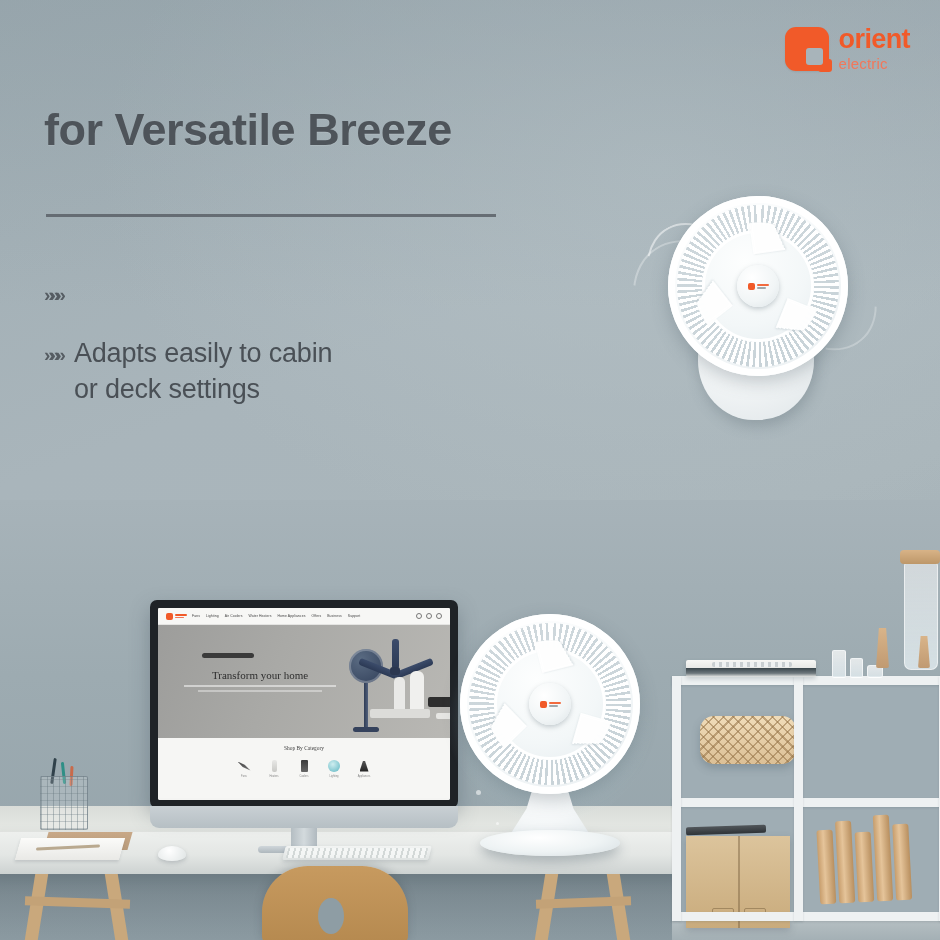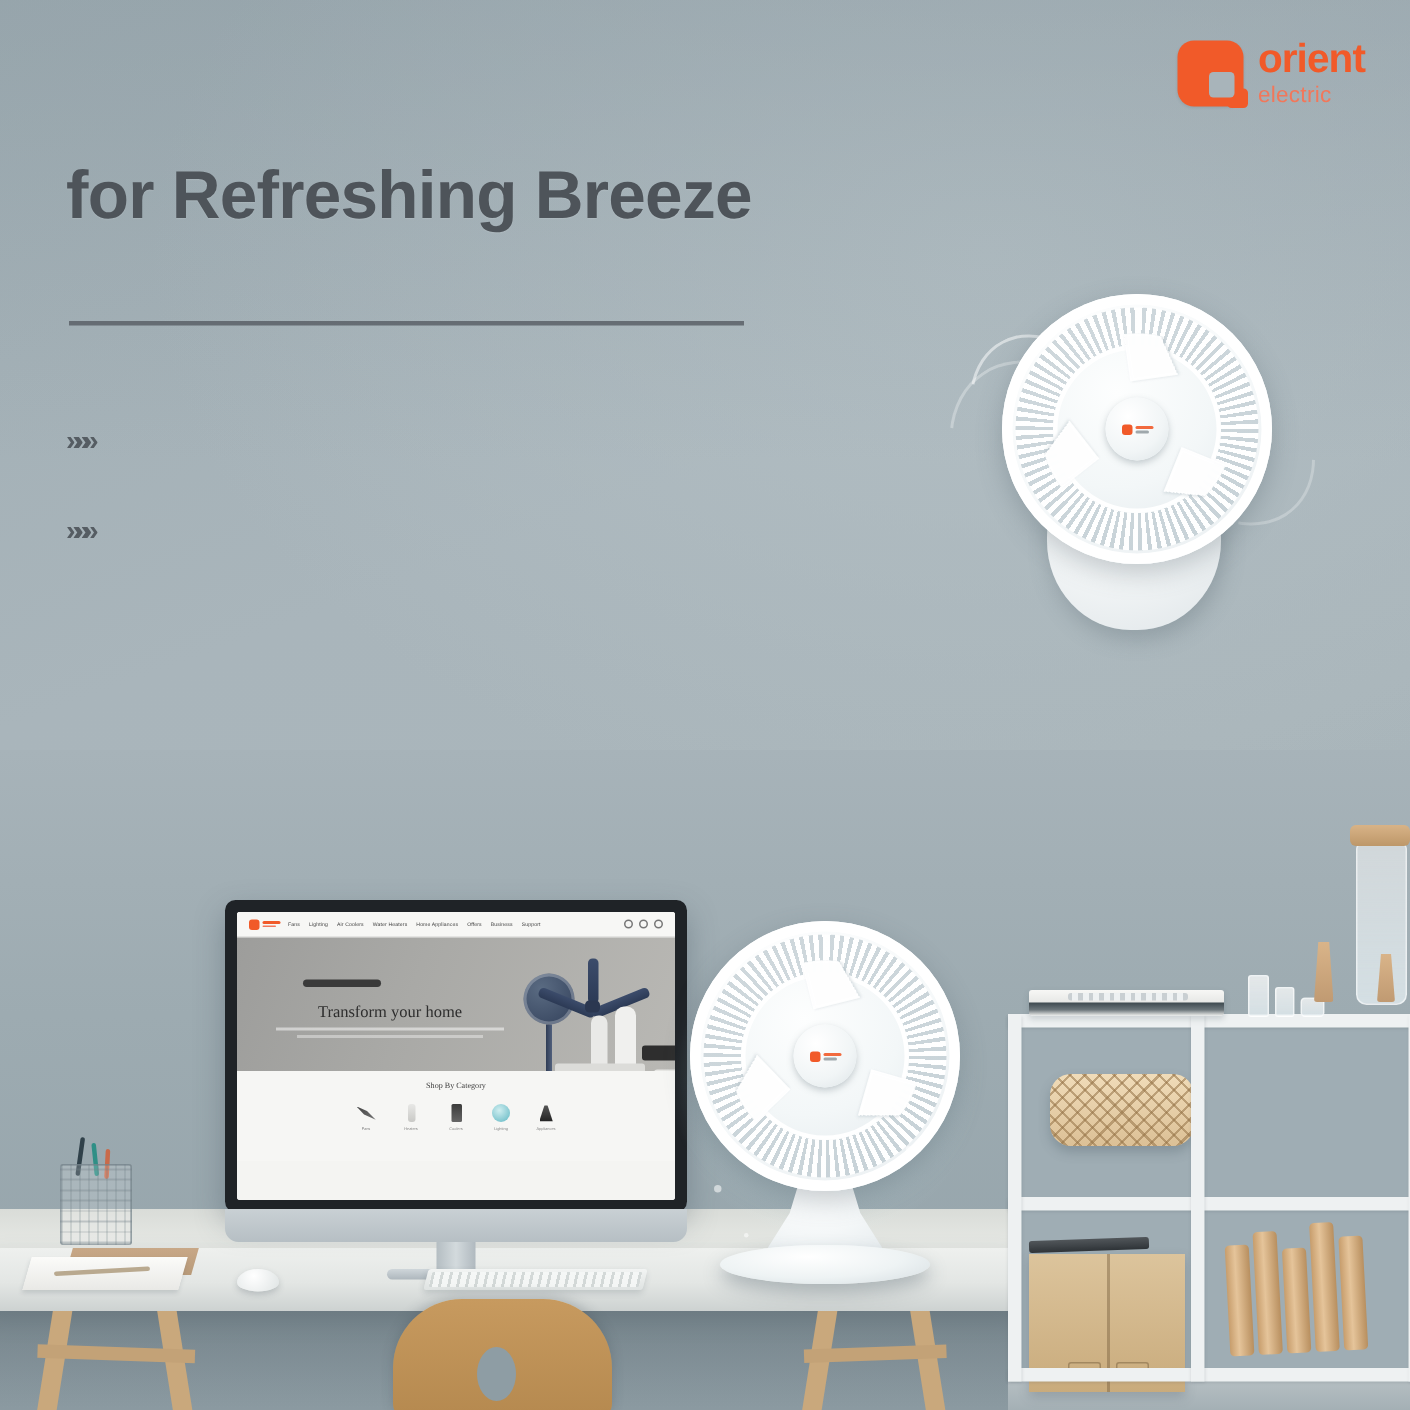--- a/index.html
+++ b/index.html
@@ -167,21 +167,21 @@
   }
   .site-logo{display:flex;align-items:center;gap:2px;}
   .site-logo-sq{width:7px;height:7px;border-radius:2px;background:#f15a29;}
   .site-logo-t{display:flex;flex-direction:column;gap:1px;}
   .sl1{width:12px;height:2px;background:#f15a29;border-radius:1px;}
   .sl2{width:9px;height:1px;background:#f2775a;border-radius:1px;}
   .site-menu{display:flex;gap:6px;font-size:3.4px;color:#3f3f3f;letter-spacing:.1px;white-space:nowrap;}
   .site-right{margin-left:auto;display:flex;gap:4px;align-items:center;font-size:3.2px;color:#666;}
   .site-icon{width:4px;height:4px;border:.6px solid #777;border-radius:50%;}
   .hero{
-    height:89px;position:relative;
+    height:113px;position:relative;
     background:linear-gradient(110deg,#9d9d9b 0%,#a9a9a6 40%,#b9b8b4 100%);
     overflow:hidden;
   }
   .hero-pill{position:absolute;left:44px;top:28px;width:52px;height:5px;border-radius:3px;background:#3a3a3a;}
   .hero-h{position:absolute;left:22px;top:44px;width:160px;text-align:center;font-size:11px;color:#2e2e2e;font-family:"Liberation Serif",serif;}
   .hero-p{position:absolute;left:26px;top:60px;width:152px;height:2px;background:rgba(255,255,255,.5);}
   .hero-p2{position:absolute;left:40px;top:65px;width:124px;height:2px;background:rgba(255,255,255,.38);}
   .ped-fan{position:absolute;left:188px;top:24px;width:40px;height:86px;}
   .ped-head{width:34px;height:34px;border-radius:50%;background:radial-gradient(circle at 35% 30%,#5a6b82,#32405a);margin-left:3px;
     box-shadow:inset 0 0 0 2px rgba(255,255,255,.25);}
@@ -346,30 +346,32 @@
 
   <div class="logo">
     <div class="logo-mark"></div>
     <div class="logo-txt">
       <span class="logo-name">orient</span>
       <span class="logo-sub">electric</span>
     </div>
   </div>
 
   <div class="headline">
-    <span class="l2">for Refreshing Breeze</span>
+    <span class="l2">for Versatile Breeze</span>
   </div>
   <div class="rule"></div>
 
   <div class="bullets">
     <div class="bullet">
       <span class="chev">»»»</span>
     </div>
     <div class="bullet">
       <span class="chev">»»»</span>
+      <span class="btext" style="white-space:pre-line;">Adapts easily to cabin
+or deck settings</span>
     </div>
   </div>
 
   <div class="wallfan">
     <div class="wf-base"></div>
     <div class="breeze" style="left:-12px;top:24px;width:90px;height:120px;transform:rotate(-28deg);"></div>
     <div class="breeze" style="left:-24px;top:40px;width:110px;height:140px;transform:rotate(-34deg);opacity:.6;"></div>
     <div class="breeze" style="left:108px;top:30px;width:96px;height:126px;transform:rotate(140deg);opacity:.5;"></div>
     <div class="fanhead" style="left:6px;top:0;">
       <div class="ring"></div>

